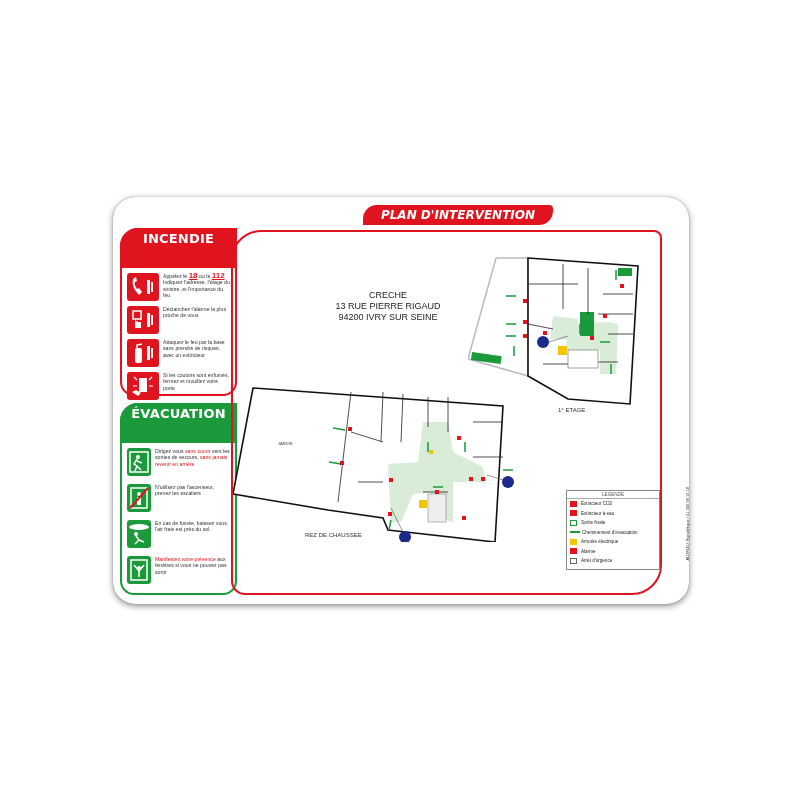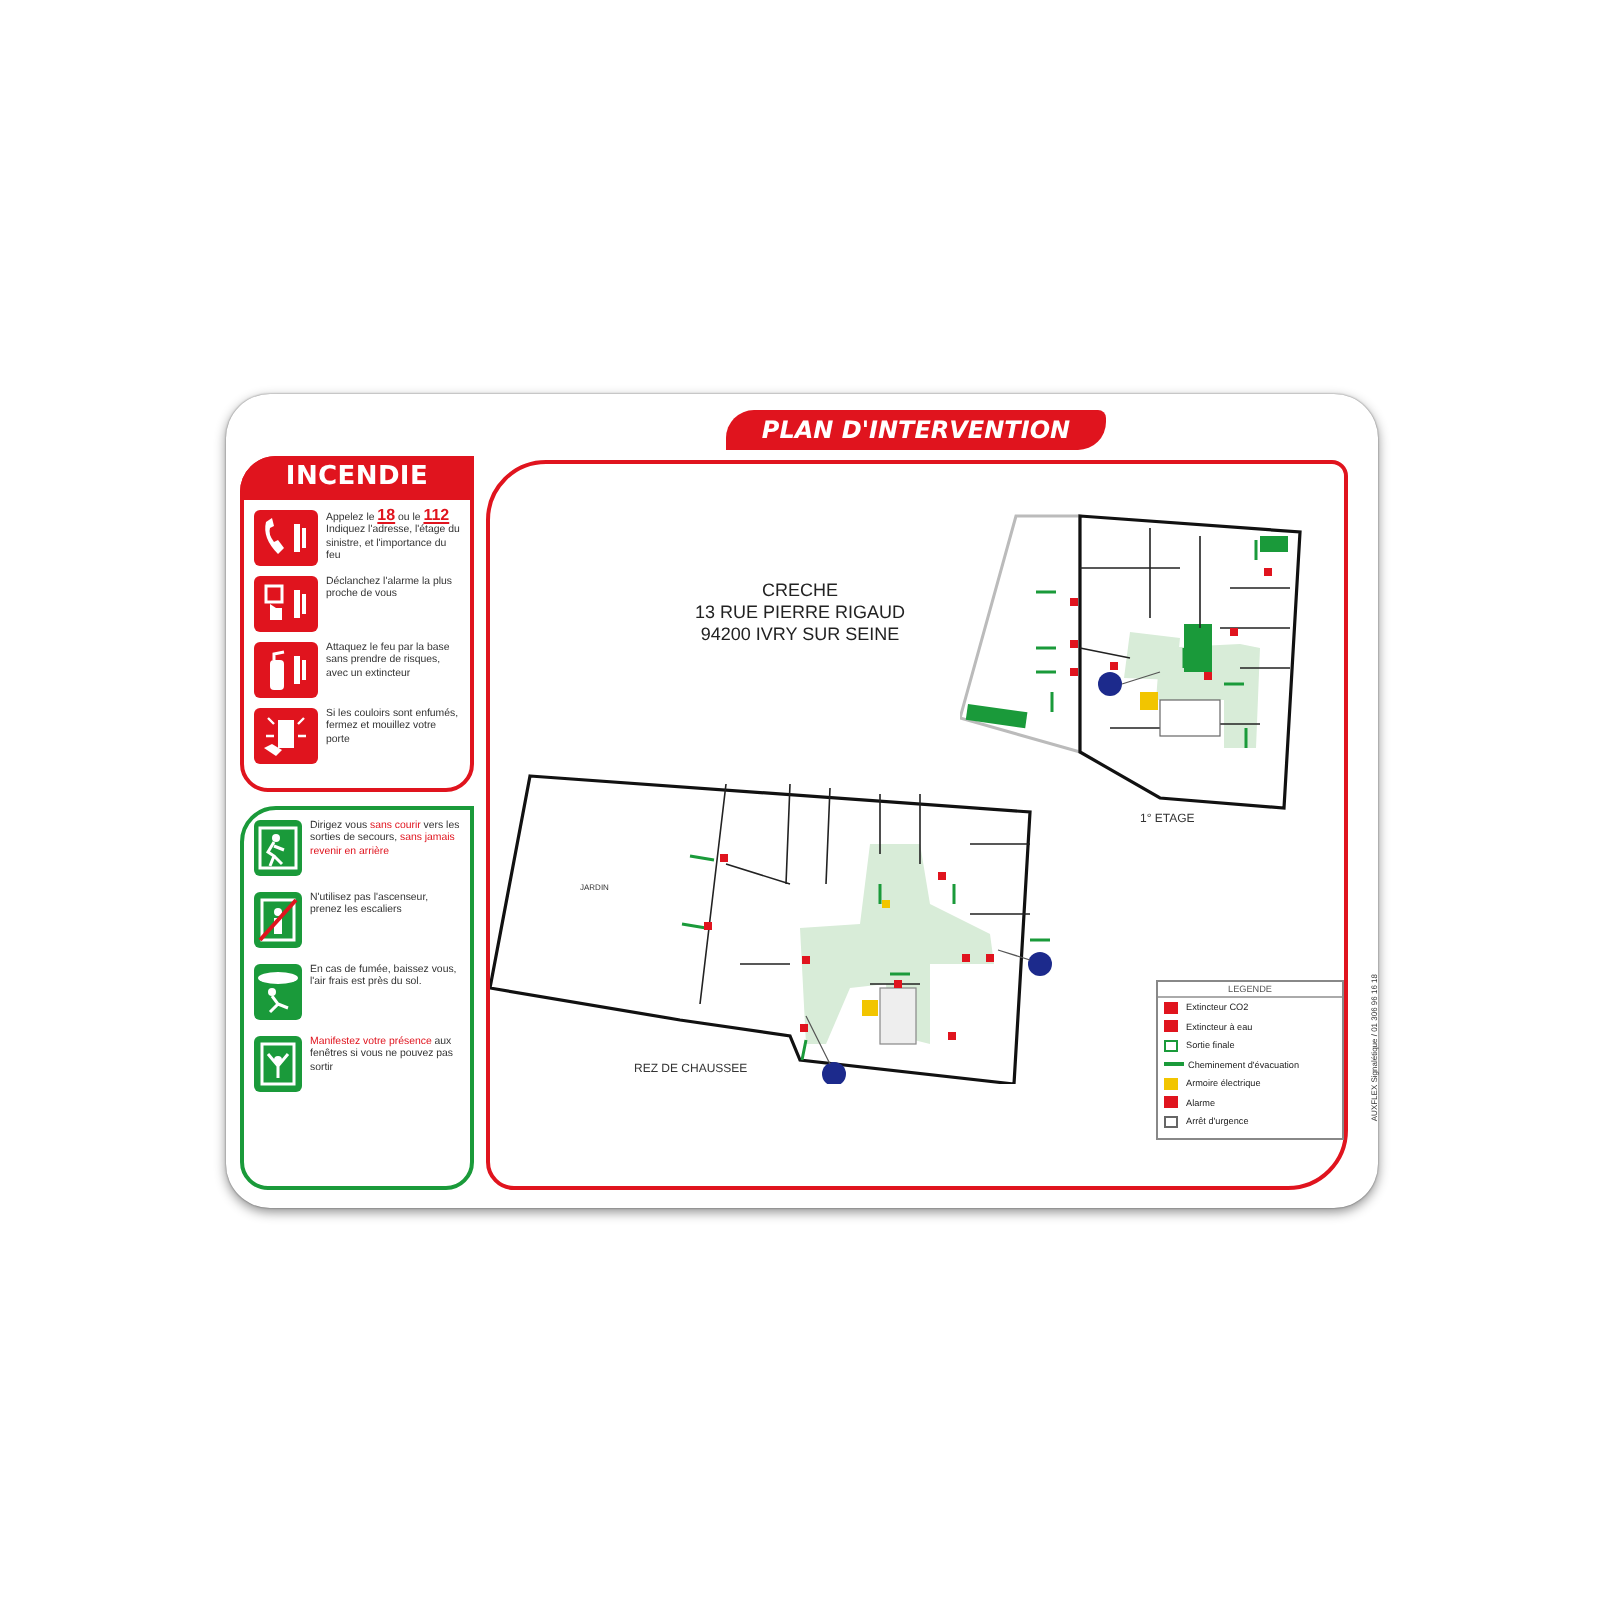--- a/index.html
+++ b/index.html
@@ -9,41 +9,41 @@
     background:#fff; border-radius:22px;
     box-shadow: 0 2px 6px rgba(0,0,0,0.45), 0 0 1px rgba(0,0,0,0.5);
   }
   .panel {
     position:absolute; left:7px; width:117px; background:#fff;
     border:2px solid; border-radius:0 0 14px 14px; box-sizing:border-box;
   }
   .panel.red { border-color:#e0141e; top:31px; height:168px; border-radius:18px 0 14px 14px; }
   .panel.green { border-color:#1a9a3a; top:206px; height:192px; border-radius:18px 0 14px 14px; }
   .panel-head {
-    height:22px; margin:-2px -2px 0 -2px; color:#fff; font-family:"DejaVu Sans", sans-serif;
+    height:40px; margin:-2px -2px 0 -2px; color:#fff; font-family:"DejaVu Sans", sans-serif;
     font-weight:bold; font-size:13px; line-height:22px; text-align:center; letter-spacing:0.2px;
     border-radius:18px 0 0 0;
   }
   .red .panel-head { background:#e0141e; }
   .green .panel-head { background:#1a9a3a; }
   .row { display:flex; align-items:flex-start; margin:5px 4px 0 5px; }
   .pic { width:24px; height:28px; border-radius:3px; flex:0 0 auto; position:relative; display:flex; align-items:center; justify-content:center; }
   .red .pic { background:#e0141e; width:32px; }
   .green .pic { background:#1a9a3a; }
   .pic svg { display:block; }
   .txt { font-size:5.2px; line-height:6.4px; color:#333; margin-left:4px; font-family:"Liberation Sans", sans-serif; }
   .txt .hl { color:#e0141e; }
   .txt .big { color:#e0141e; font-weight:bold; font-size:8px;text-decoration:underline; }
   .title-tab {
     position:absolute; left:250px; top:8px; width:190px; height:20px; background:#e0141e;
     border-radius:14px 4px 14px 0; color:#fff; font-weight:bold; font-size:12px;
     line-height:20px; text-align:center; font-family:"DejaVu Sans", sans-serif;font-style:italic;
   }
   .frame {
-    position:absolute; left:130px; top:33px; width:431px; height:365px;
+    position:absolute; left:118px; top:33px; width:431px; height:365px;
     border:2px solid #e0141e; border-radius:30px 8px 30px 14px; box-sizing:border-box;
   }
   .address { position:absolute; left:90px; top:58px; width:130px; text-align:center; font-size:9px; line-height:11px; color:#222; font-family:"Liberation Sans", sans-serif; }
   .plan-label { position:absolute; font-size:5.5px; color:#333; font-family:"Liberation Sans", sans-serif; }
   .legend {
     position:absolute; left:333px; top:258px; width:92px; height:78px; border:1px solid #888; background:#fff;
     font-size:4.6px; color:#222; font-family:"Liberation Sans", sans-serif;
   }
   .legend .lh { text-align:center; border-bottom:1px solid #aaa; height:7px; line-height:7px; color:#555; }
   .legend .li { display:flex; align-items:center; height:9.5px; padding-left:3px; }
@@ -103,20 +103,21 @@
             <rect x="10" y="4" width="8" height="14" fill="#fff"></rect>
             <path d="M5 3 l3 3 M23 3 l-3 3 M4 12 l4 0 M24 12 l-4 0" stroke="#fff" stroke-width="1.2"></path>
             <path d="M3 18 l6 4 3-3 -5-3z" fill="#fff"></path>
           </svg>
       </div>
       <div class="txt">Si les couloirs sont enfumés, fermez et mouillez votre porte</div>
     </div>
   </div>
 
   <div class="panel green">
+    <div class="panel-head">ÉVACUATION</div>
 
     <div class="row">
       <div class="pic">
         <svg width="24" height="28" viewBox="0 0 24 28">
             <rect x="3" y="4" width="18" height="20" fill="none" stroke="#fff" stroke-width="1.5"></rect>
             <circle cx="11" cy="9" r="2" fill="#fff"></circle>
             <path d="M10 11 l-3 5 3 2 -2 5 M10 13 l5 2 M10 18 l4 4" stroke="#fff" stroke-width="1.5" fill="none"></path>
           </svg>
       </div>
       <div class="txt">

